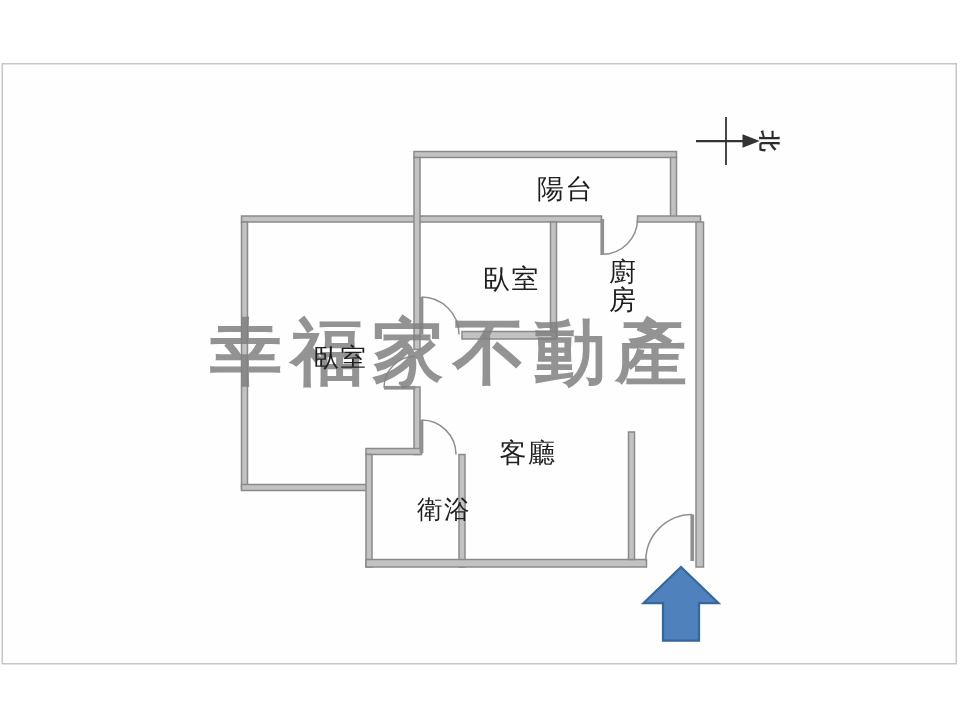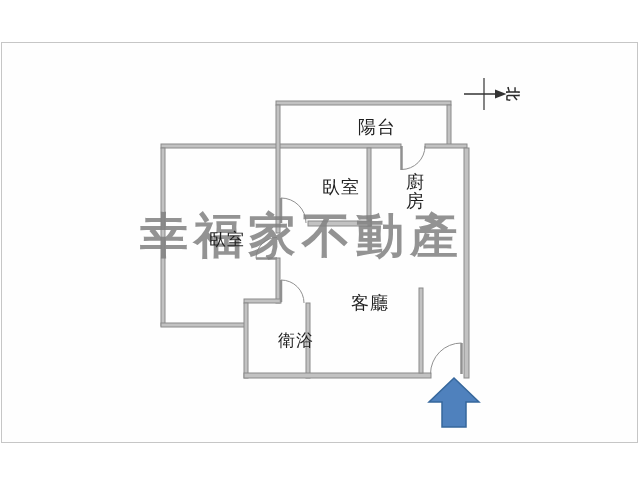--- a/index.html
+++ b/index.html
@@ -69,17 +69,17 @@
 
     <polygon points="454,378 479,402 466,402 466,427 442,427 442,402 429,402" fill="#4f81bd" stroke="#36679c" stroke-width="1.5"></polygon>
   </svg>
 
   <div class="watermark">幸福家不動產</div>
 
   <div class="room-label" style="left:361px;top:117px;">陽台</div>
   <div class="room-label" style="left:325px;top:177px;">臥室</div>
   <div class="room-label vertical" style="left:374px;top:172px;">廚房</div>
   <div class="room-label small" style="left:211px;top:230px;">臥室</div>
-  <div class="room-label" style="left:354px;top:293px;">客廳</div>
+  <div class="room-label" style="left:336px;top:293px;">客廳</div>
   <div class="room-label small" style="left:280px;top:331px;">衛浴</div>
 
   <div class="north-label">北</div>
 </div>
 
 </body></html>

